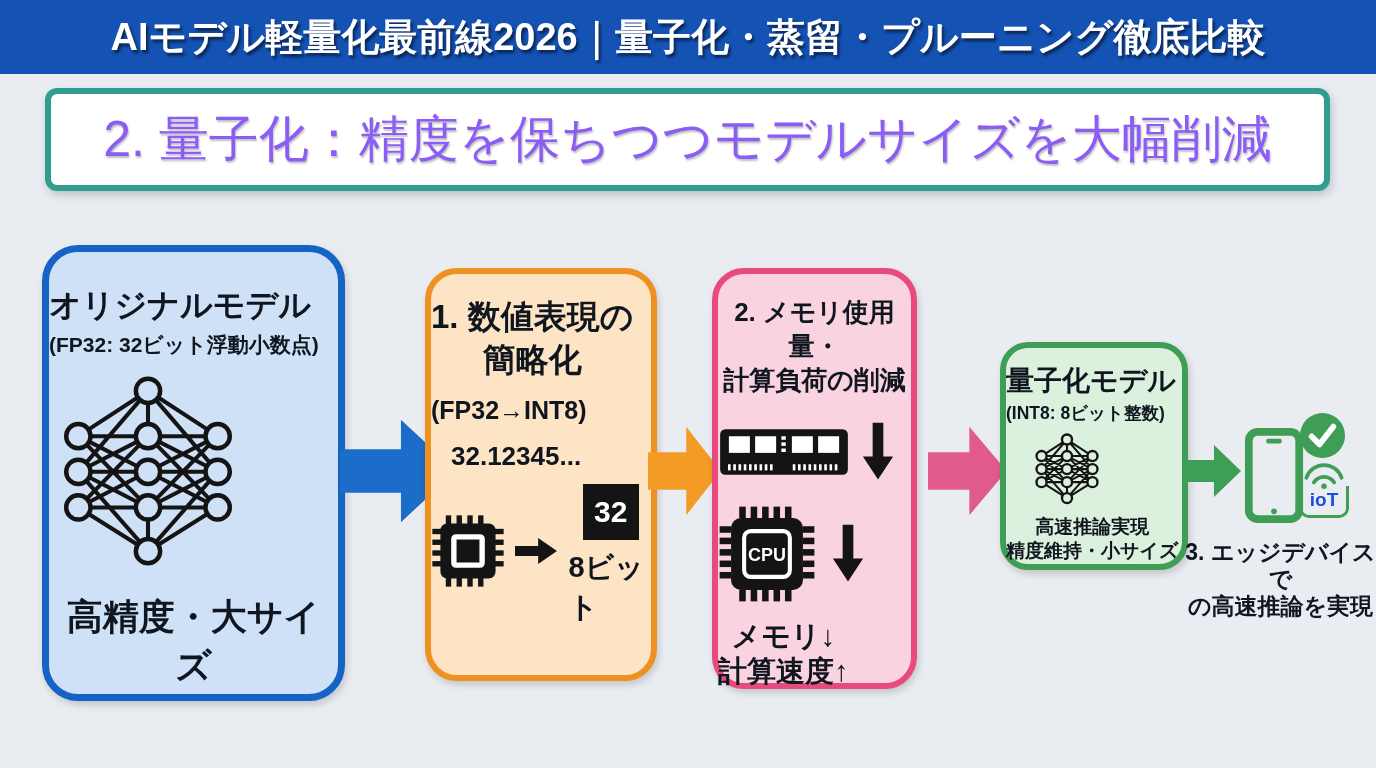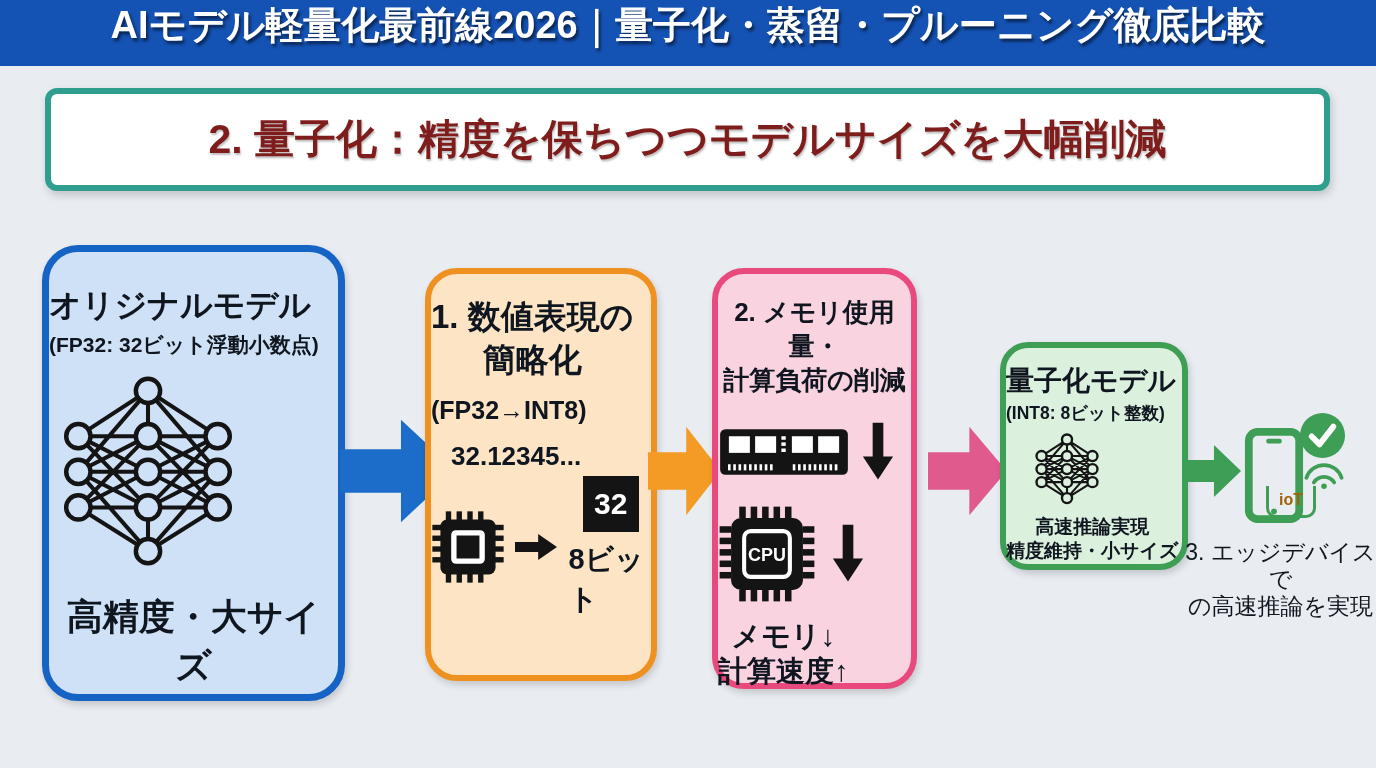--- a/index.html
+++ b/index.html
@@ -8,40 +8,40 @@
     font-family: "Liberation Sans", "DejaVu Sans", sans-serif;
     background:#e9edf2;
     position:relative;
     overflow:hidden;
     color:#10161f;
   }
   .abs { position:absolute; }
 
   
   .header {
-    left:0; top:0; width:1376px; height:66px;
+    left:0; top:0; width:1376px; height:74px;
     background:#1452b4;
-    display:flex; justify-content:center;
+    display:flex; align-items:center; justify-content:center;
   }
   .header-title {
     color:#ffffff; font-weight:900; font-size:38px; letter-spacing:0px;
     text-shadow:2px 3px 3px rgba(0,0,0,0.55);
     white-space:nowrap;
   }
 
   
   .section-box {
     left:45px; top:88px; width:1285px; height:103px;
     background:#ffffff;
     border:6px solid #2f9e8e; border-radius:12px;
     box-shadow:2px 4px 8px rgba(0,0,0,0.18);
     display:flex; align-items:center; justify-content:center;
   }
   .section-title {
-    font-size:41px; font-weight:700; color:#7f1d1d;
+    font-size:50px; font-weight:400; color:#8b5cf6;
     text-shadow:1px 2px 2px rgba(0,0,0,0.25);
     white-space:nowrap;
   }
 
   
   .flow-box {
     border-radius:36px;
     box-shadow:2px 4px 7px rgba(0,0,0,0.16);
     display:flex; flex-direction:column; align-items:flex-start;
   }
@@ -68,48 +68,48 @@
 
   .t-center { text-align:center; }
   .box-original .box-title { font-size:32px; font-weight:900; }
   .box-original .box-subtitle { font-size:21px; font-weight:900; margin-top:3px; }
   .box-original .box-caption { font-size:36px; font-weight:900; margin-top:24px; }
 
   .box-step1 .box-title { font-size:33px; font-weight:900; line-height:1.3; }
   .box-step1 .box-subtitle { font-size:25px; font-weight:900; margin-top:14px; }
   .float-value { font-size:26px; font-weight:900; margin-top:16px; align-self:flex-start; margin-left:20px; }
   .quant-row { display:flex; align-items:center; gap:10px; margin-top:2px; }
-  .int-col { display:flex; flex-direction:column; align-items:center; margin-top:2px; }
+  .int-col { display:flex; flex-direction:column; align-items:center; margin-top:10px; }
   .int-square {
     width:56px; height:56px; background:#141414; color:#ffffff;
     font-size:30px; font-weight:900; display:flex; align-items:center; justify-content:center;
   }
   .bit-label { font-size:29px; font-weight:900; margin-top:8px; }
 
   .box-step2 .box-title { font-size:26px; font-weight:900; line-height:1.3; }
   .icon-row { display:flex; align-items:center; justify-content:center; }
   .ram-row { margin-top:24px; gap:12px; }
   .cpu-row { margin-top:22px; gap:16px; }
   .box-step2 .box-caption { font-size:29px; font-weight:900; margin-top:16px; line-height:1.2; }
 
   .box-quantized .box-title { font-size:28px; font-weight:900; }
   .box-quantized .box-subtitle { font-size:17.5px; font-weight:900; margin-top:1px; }
   .box-quantized .box-caption { font-size:19px; font-weight:900; margin-top:10px; line-height:1.3; }
 
   
   .edge-caption {
     left:1185px; top:539px; width:191px;
-    font-size:23px; font-weight:400; text-align:center; line-height:1.18;
+    font-size:23px; font-weight:700; text-align:center; line-height:1.18;
   }
   .iot-bracket {
-    left:1266px; top:486px; width:50px; height:32px;
+    left:1299px; top:486px; width:50px; height:32px;
     border:3.5px solid #3f9e55; border-top:none;
     border-radius:0 0 10px 10px;
     display:flex; align-items:center; justify-content:center;
-    color:#a16207; font-size:16px; font-weight:800; padding-bottom:2px;
+    color:#1d4ed8; font-size:19px; font-weight:800; padding-bottom:2px;
   }
   svg { display:block; }
 </style>
 </head>
 <body>
 
 <div class="abs header">
   <div class="header-title">AIモデル軽量化最前線2026｜量子化・蒸留・プルーニング徹底比較</div>
 </div>
 

